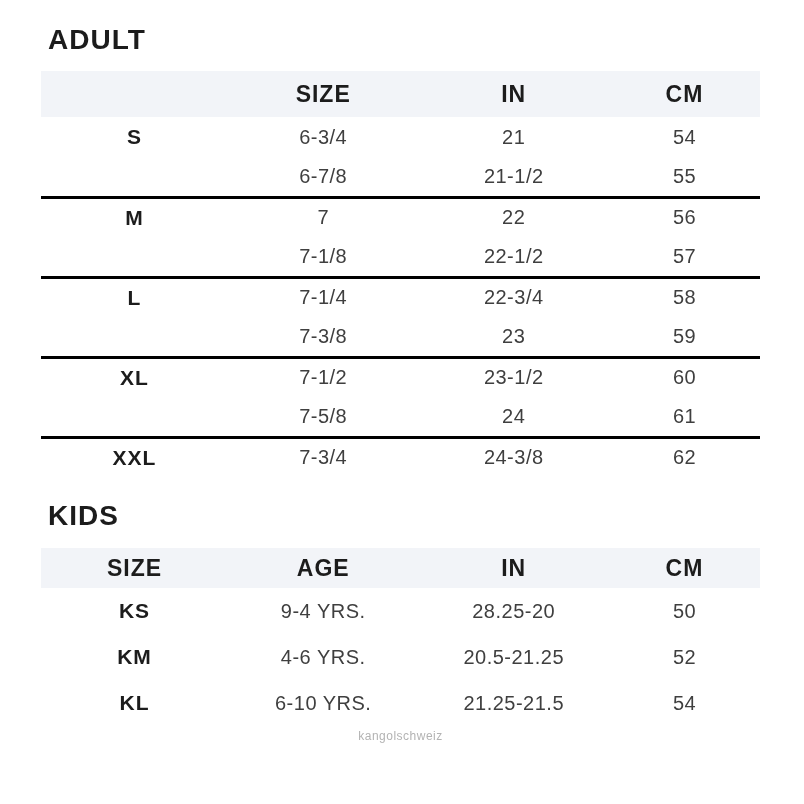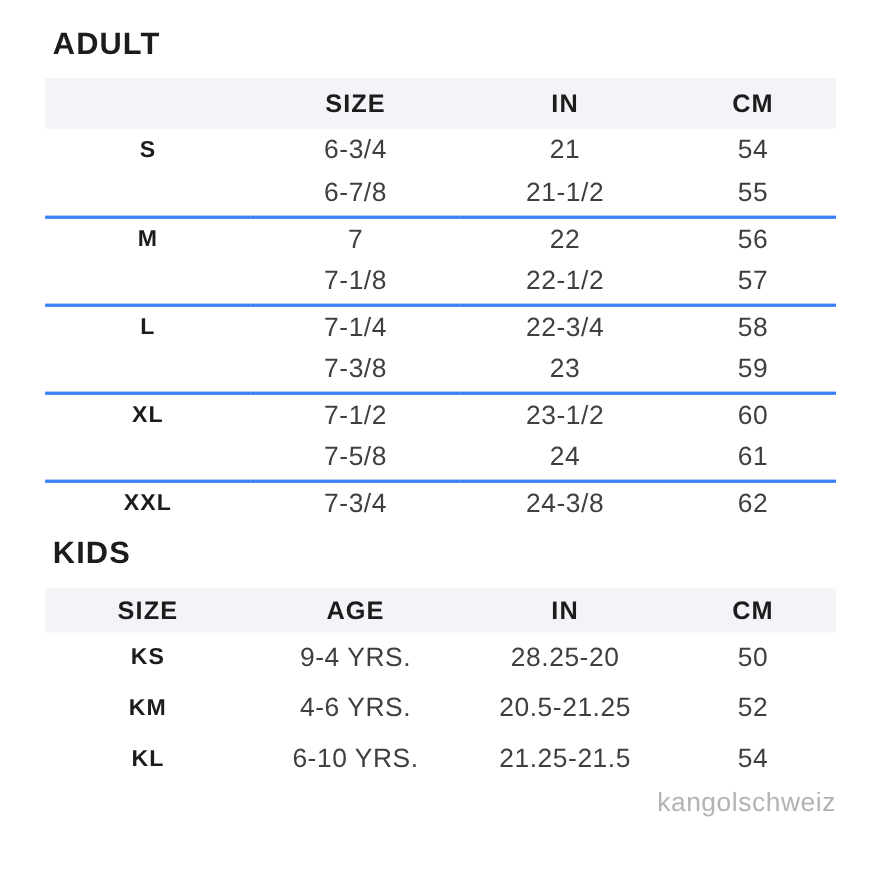--- a/index.html
+++ b/index.html
@@ -18,21 +18,21 @@
   }
   .section-title {
     font-size: 28px;
     font-weight: 800;
     letter-spacing: 1px;
     color: #1c1c1c;
     line-height: 1;
     padding-left: 7px;
   }
   .section-title.adult { margin-bottom: 17px; }
-  .section-title.kids  { margin-top: 12px; margin-bottom: 18px; }
+  .section-title.kids  { margin-top: 25px; margin-bottom: 18px; }
 
   table.size-table {
     width: 100%;
     border-collapse: collapse;
     table-layout: fixed;
   }
   col.c0 { width: 26%; }
   col.c1 { width: 26.5%; }
   col.c2 { width: 26.5%; }
   col.c3 { width: 21%; }
@@ -45,40 +45,40 @@
     color: #1c1c1c;
     text-align: center;
     vertical-align: middle;
   }
   .adult-table th { height: 46px; }
   .kids-table th  { height: 40px; }
 
   .size-table td {
     text-align: center;
     vertical-align: middle;
-    font-size: 24px;
+    font-size: 20px;
     font-weight: 300;
     letter-spacing: 0.5px;
     color: #3f3f3f;
   }
   .adult-table td { height: 40px; }
   .kids-table td  { height: 46px; }
 
   .size-table td.row-label {
     font-size: 21px;
     font-weight: 800;
     letter-spacing: 1px;
     color: #1c1c1c;
   }
-  .adult-table tr.group-end td { border-bottom: 3px solid #3b82f6; }
+  .adult-table tr.group-end td { border-bottom: 3px solid #000000; }
 
   .watermark {
     margin-top: 3px;
-    text-align: right;
-    font-size: 24px;
+    text-align: center;
+    font-size: 12px;
     letter-spacing: 0.5px;
     color: #b3b3b3;
     font-weight: 400;
   }
 </style>
 </head>
 <body>
 
 <div class="page">
 

